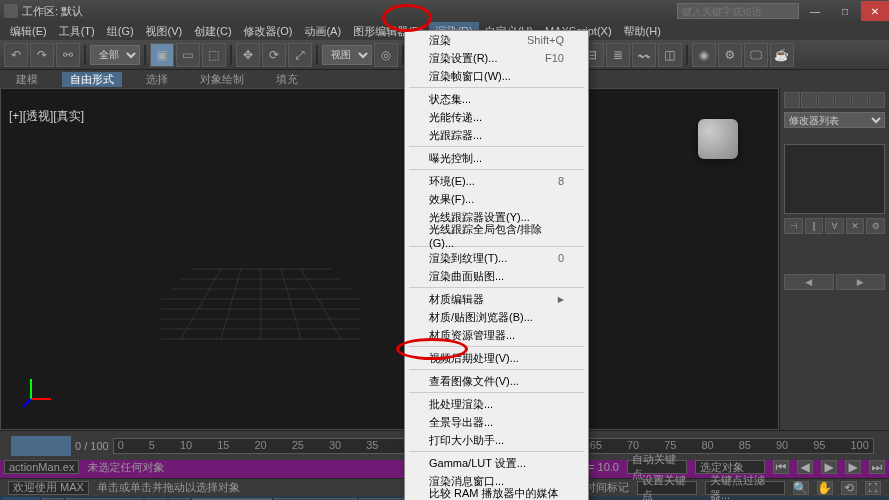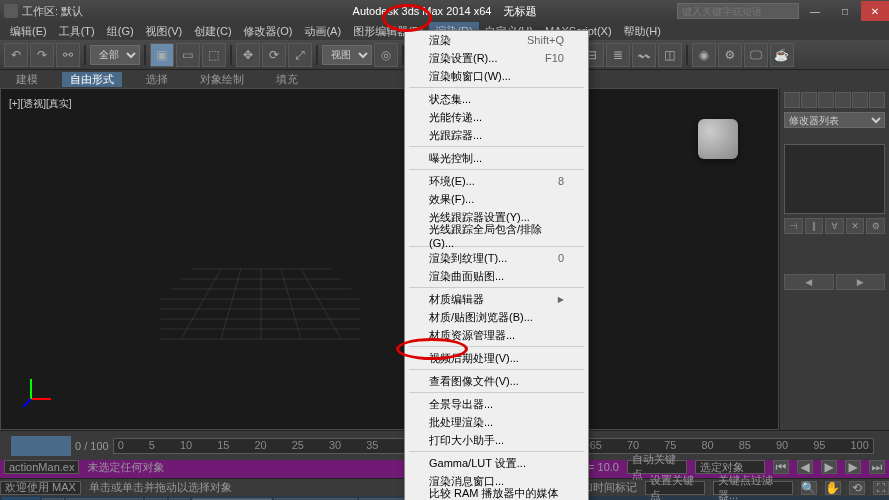--- a/index.html
+++ b/index.html
@@ -17,21 +17,21 @@
 .menu-item.active{background:#4a6a8a}
 .toolbar{height:30px;background:linear-gradient(#4a4a4a,#3a3a3a);display:flex;align-items:center;padding:0 4px;gap:2px;border-bottom:1px solid #222}
 .tb-btn{width:24px;height:24px;background:#4a4a4a;border:1px solid #5a5a5a;display:flex;align-items:center;justify-content:center;color:#aaa;font-size:12px}
 .tb-sep{width:2px;height:20px;background:#2a2a2a;margin:0 2px}
 .tb-dropdown{height:20px;background:#5a5a5a;border:1px solid #6a6a6a;color:#ccc;padding:0 4px;font-size:10px}
 .subbar{height:18px;background:#3a3a3a;display:flex;align-items:center;padding:0 8px;gap:16px;color:#999}
 .subbar-item{padding:0 8px}
 .subbar-item.active{background:#4a6a8a;color:#fff}
 .main{display:flex;height:342px;background:#2a2a2a}
 .viewport{flex:1;background:#1a1a1a;position:relative;border:1px solid #4a4a4a}
-.vp-label{position:absolute;top:8px;left:8px;color:#ccc;font-size:10px}
+.vp-label{position:absolute;top:19px;left:8px;color:#ccc;font-size:12px}
 .grid-area{position:absolute;left:160px;top:150px;width:200px;height:120px;opacity:0.4}
 .grid-line{stroke:#888;stroke-width:0.5}
 .axis-gizmo{position:absolute;left:20px;bottom:20px;width:40px;height:40px}
 .teapot{position:absolute;right:40px;top:30px;width:40px;height:40px;background:radial-gradient(circle at 30% 30%,#ccc,#888);border-radius:6px;box-shadow:0 2px 6px rgba(0,0,0,0.5)}
 .right-panel{width:110px;background:#3a3a3a;border-left:1px solid #222;padding:4px}
 .rp-tabs{display:flex;gap:1px;margin-bottom:4px}
 .rp-tab{width:16px;height:16px;background:#4a4a4a;border:1px solid #5a5a5a}
 .rp-dropdown{width:100%;height:16px;background:#5a5a5a;border:1px solid #6a6a6a;color:#ccc;font-size:10px;margin-bottom:16px}
 .rp-list{width:100%;height:70px;background:#2a2a2a;border:1px solid #5a5a5a;margin-bottom:4px}
 .rp-btns{display:flex;gap:2px;margin-bottom:4px}
@@ -40,38 +40,34 @@
 .context-menu{position:absolute;left:404px;top:30px;width:185px;background:#efefef;border:1px solid #888;box-shadow:2px 2px 8px rgba(0,0,0,0.4);z-index:100;color:#000;font-size:11px}
 .cm-item{height:18px;padding:0 24px;display:flex;align-items:center;justify-content:space-between;position:relative}
 .cm-sep{height:1px;background:#ccc;margin:2px 4px}
 .cm-arrow{color:#666;font-size:8px}
 .circle1{position:absolute;left:382px;top:4px;width:50px;height:28px;border:3px solid #d00;border-radius:50%;z-index:200;pointer-events:none}
 .circle2{position:absolute;left:396px;top:338px;width:72px;height:22px;border:3px solid #d00;border-radius:50%;z-index:200;pointer-events:none}
 .timeline{height:30px;background:#3a3a3a;border-top:1px solid #222;display:flex;align-items:center;padding:0 11px;color:#999;font-size:9px}
 .tl-slider{flex:1;height:16px;background:#2a2a2a;border:1px solid #5a5a5a;margin:0 4px;position:relative}
 .tl-ticks{display:flex;justify-content:space-between;padding:0 4px;color:#888;font-size:8px}
 .statusbar{height:18px;background:#701a75;display:flex;align-items:flex-start;color:#999;font-size:10px;padding:0 4px;gap:8px}
-.statusbar2{height:18px;background:#3a3a3a;display:flex;align-items:center;color:#999;font-size:10px;padding:0 0;gap:8px;border-top:1px solid #222}
+.statusbar2{height:18px;background:#3a3a3a;display:flex;align-items:center;color:#999;font-size:10px;padding:0 8px;gap:8px;border-top:1px solid #222}
 .taskbar{height:30px;background:linear-gradient(#2a3a4a,#1a2a3a);display:flex;align-items:center;gap:2px;padding:0 2px}
 .tb-start{width:38px;height:28px;background:#2a4a6a;display:flex;align-items:center;justify-content:center;color:#fff}
 .task-item{height:26px;padding:0 8px;background:#3a4a5a;color:#ccc;display:flex;align-items:center;font-size:10px;gap:4px;border:1px solid #4a5a6a}
 .task-item.active{background:#5a6a7a}
 .sb-field{background:#2a2a2a;border:1px solid #5a5a5a;padding:1px 4px;height:14px;display:flex;align-items:center}
 </style>
 </head>
 <body>
 
 <div class="titlebar">
   <div class="tb-left">
     <div class="app-icon"></div>
     <span>工作区: 默认</span>
-  </div>
-  <div class="tb-center">
-    <span>Autodesk 3ds Max 2014 x64</span>
-    <span>无标题</span>
   </div>
   <div class="tb-right">
     <input class="search-box" placeholder="键入关键字或短语" style="">
     <div class="win-btn">—</div>
     <div class="win-btn">□</div>
     <div class="win-btn win-close">✕</div>
   </div>
 </div>
 
 <div class="menubar" id="menubar">
@@ -248,24 +244,24 @@
     <div class="cm-sep"></div>
     <div class="cm-item">
       <span>视频后期处理(V)...</span>
     </div>
     <div class="cm-sep"></div>
     <div class="cm-item">
       <span>查看图像文件(V)...</span>
     </div>
     <div class="cm-sep"></div>
     <div class="cm-item">
+      <span>批处理渲染...</span>
+    </div>
+    <div class="cm-item">
       <span>全景导出器...</span>
-    </div>
-    <div class="cm-item">
-      <span>批处理渲染...</span>
     </div>
     <div class="cm-item">
       <span>打印大小助手...</span>
     </div>
     <div class="cm-sep"></div>
     <div class="cm-item">
       <span>Gamma/LUT 设置...</span>
     </div>
     <div class="cm-item">
       <span>渲染消息窗口...</span>

